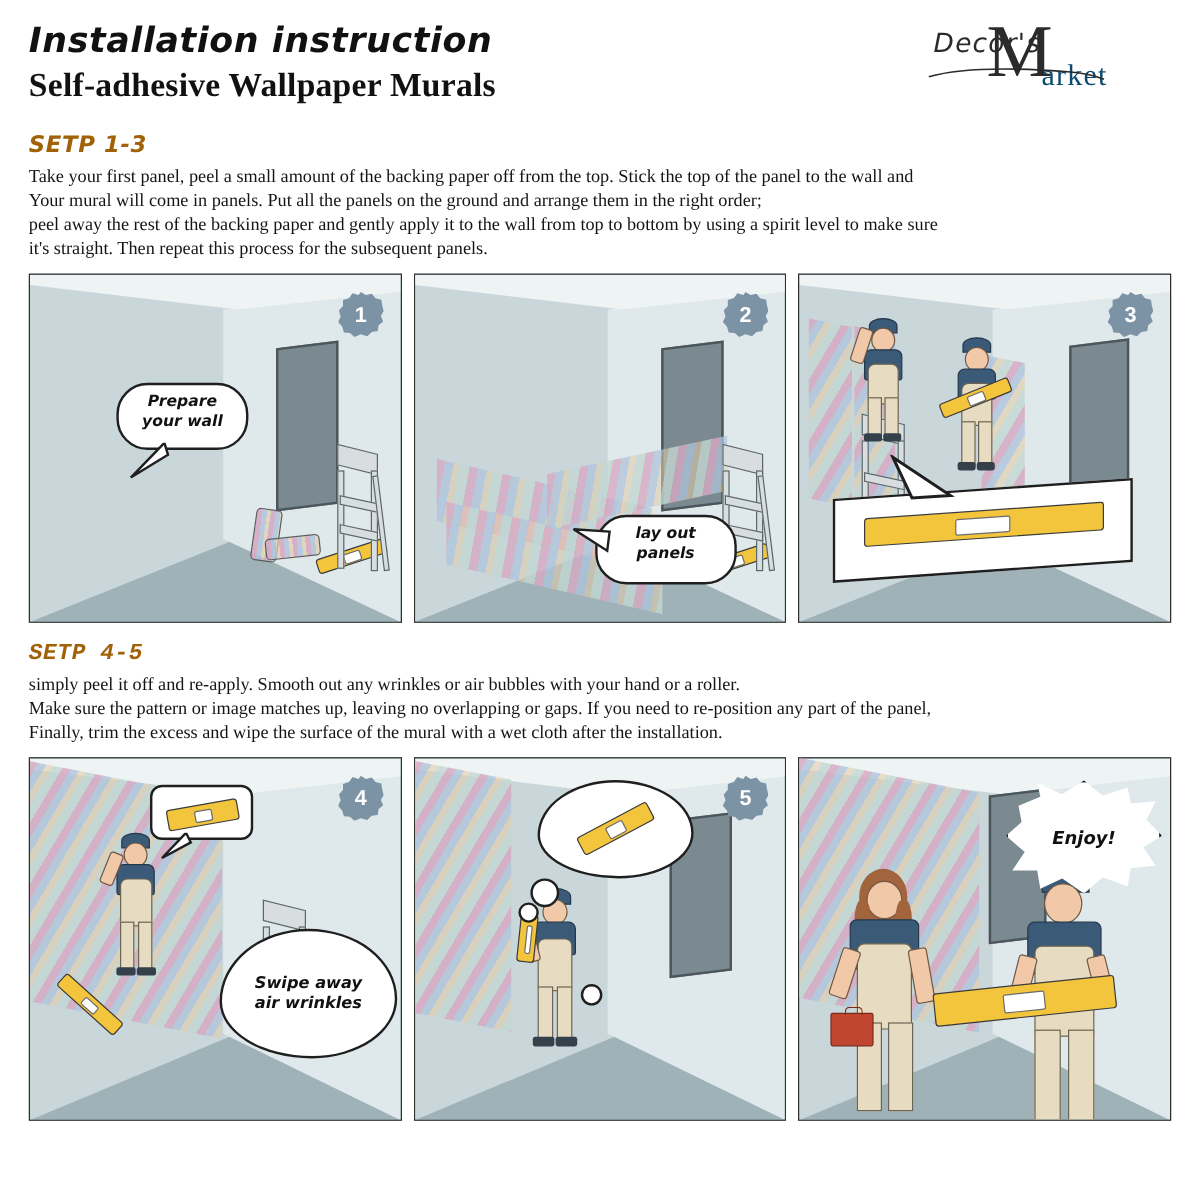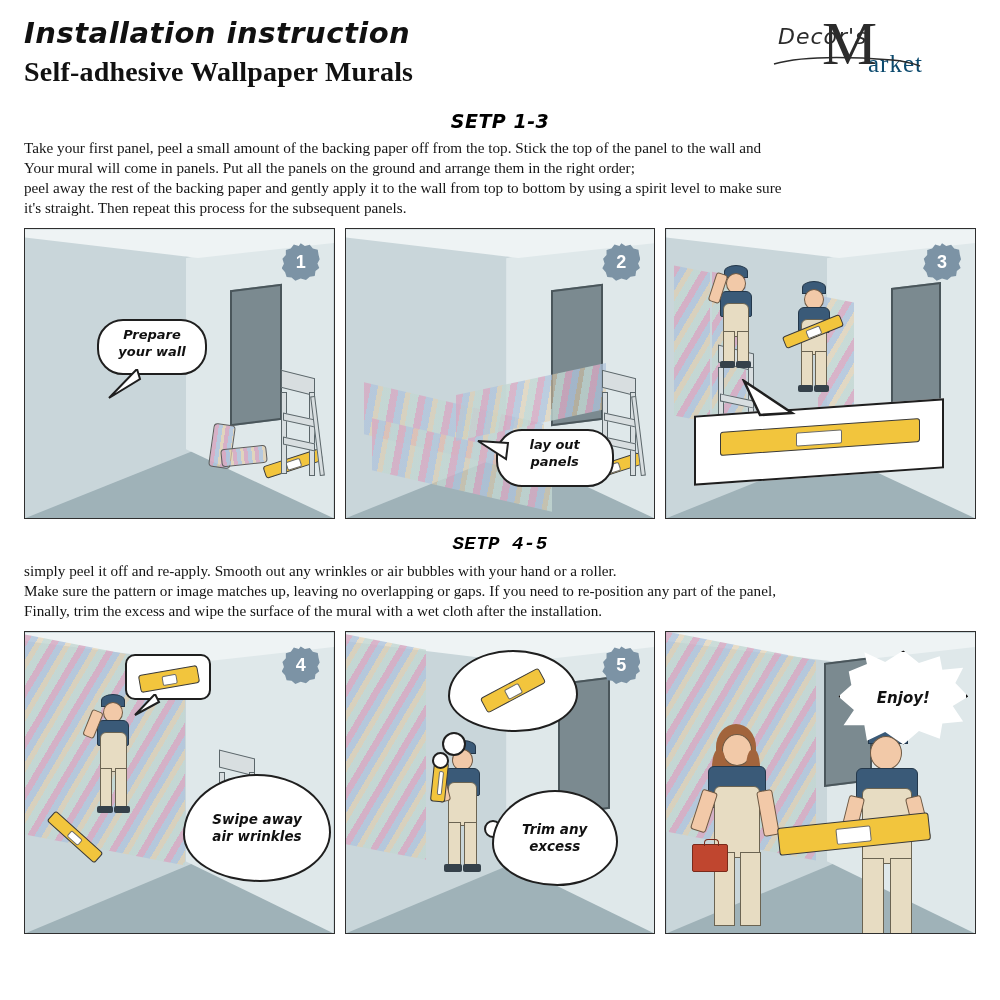--- a/index.html
+++ b/index.html
@@ -91,22 +91,21 @@
   }
 
   
   .step-head {
     font-family: "DejaVu Sans", sans-serif;
     font-style: italic;
     font-weight: bold;
     font-size: 19px;
     letter-spacing: 0.5px;
     margin: 6px 0 6px 0;
-    color: #000000;
-    text-align: center;
+    color: #a16207;
   }
   .step-body {
     font-family: "Liberation Serif", serif;
     font-size: 15.2px;
     line-height: 1.32;
     color: #141414;
     margin: 0 0 10px 0;
   }
   .step-body p { margin: 0; }
 
@@ -506,26 +505,20 @@
         <div class="p-body" style="left:16px; top:42px; width:27px; height:42px;"></div>
         <div class="p-arm" style="left:4px; top:34px; width:10px; height:26px; transform: rotate(-14deg);"></div>
         <div class="level-tool" style="left:0px; top:22px; width:13px; height:38px; transform: rotate(6deg);"></div>
         <div class="p-leg" style="left:16px; top:82px; width:11px; height:44px;"></div>
         <div class="p-leg" style="left:32px; top:82px; width:11px; height:44px;"></div>
         <div class="p-shoe" style="left:12px; top:124px; width:18px; height:8px;"></div>
         <div class="p-shoe" style="left:31px; top:124px; width:18px; height:8px;"></div>
       </div>
 
       <div class="cloud-dot" style="left:138px; top:188px; width:14px; height:14px;"></div>
-      <div class="cloud" style="left:146px; top:158px; width:126px; height:96px;">
-        <div>
-          <div>Trim any</div>
-          <div>excess</div>
-        </div>
-      </div>
 
       <div class="badge">5</div>
     </div>
 
     <div class="panel">
       <div class="floor"></div>
       <div class="wall-left"></div>
       <div class="wall-right"></div>
       <div class="ceil"></div>
       <div class="door" style="left:158px; top:28px; width:44px; height:120px; transform: skewY(-7deg);"></div>

